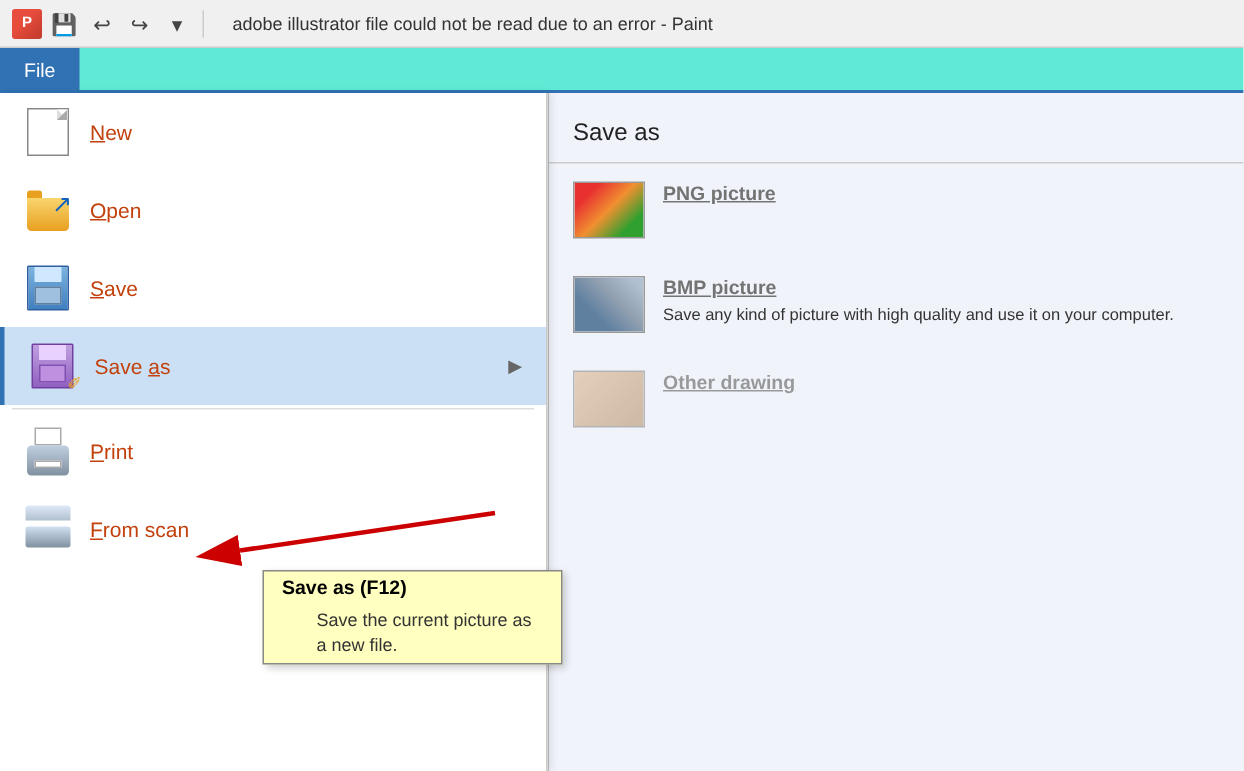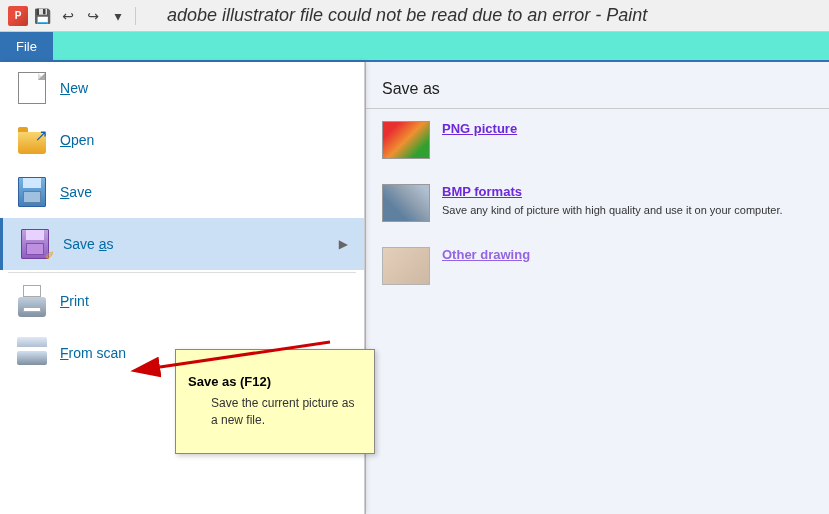--- a/index.html
+++ b/index.html
@@ -39,23 +39,22 @@
       border-radius: 2px;
       display: flex; align-items: center; justify-content: center;
       cursor: pointer; font-size: 14px; color: #444;
       background: transparent;
     }
     .tb-separator { width: 1px; height: 18px; background: #ccc; margin: 0 3px; }
     .titlebar-title {
       flex: 1;
       text-align: left;
       color: #333;
-      font-size: 18px;
-      margin-left: 24px;
-      font-style: italic;
+      font-size: 12px;
+      margin-left: 12px;
     }
 
     
     .ribbon {
       height: 30px;
       background: #5eead4;
       display: flex;
       align-items: stretch;
       border-bottom: 2px solid #3072b3;
     }
@@ -103,21 +102,21 @@
       background: #cce0f5;
     }
     .menu-item-icon {
       width: 32px;
       height: 32px;
       flex-shrink: 0;
       display: flex; align-items: center; justify-content: center;
     }
     .menu-item-label {
       font-size: 14px;
-      color: #0369a1;
+      color: #c2410c;
       text-decoration: none;
       text-align: center;
     }
     .menu-item-label u { text-decoration: underline; }
     .menu-item-arrow {
       margin-left: auto;
       color: #666;
       font-size: 12px;
     }
 
@@ -311,39 +310,39 @@
       background: linear-gradient(135deg, #4090c0 20%, #70b040 50%, #c0c060 80%);
     }
     .thumb-bmp {
       width: 100%; height: 100%;
       background: linear-gradient(45deg, #6080a0 30%, #90a0b0 60%, #b0c0d0 90%);
     }
     .submenu-text { flex: 1; }
     .submenu-title {
       font-size: 13px;
       font-weight: bold;
-      color: #6d28d9;
+      color: #737373;
       text-decoration: underline;
       margin-bottom: 4px;
     }
     .submenu-desc {
       font-size: 11px;
       color: #333;
       line-height: 1.4;
     }
 
     
     .tooltip {
       position: absolute;
-      bottom: 60px;
+      bottom: 71px;
       left: 175px;
       width: 200px;
       background: #ffffc0;
       border: 1px solid #888;
-      padding: 24px 12px;
+      padding: 3px 12px;
       z-index: 20;
       box-shadow: 2px 2px 5px rgba(0,0,0,0.2);
     }
     .tooltip-title {
       font-weight: bold;
       font-size: 13px;
       margin-bottom: 6px;
     }
     .tooltip-desc {
       font-size: 12px;
@@ -471,21 +470,21 @@
         <div class="submenu-title">PNG picture</div>
       </div>
     </div>
 
 
     <div class="submenu-item">
       <div class="submenu-thumb">
         <div class="thumb-bmp"></div>
       </div>
       <div class="submenu-text">
-        <div class="submenu-title">BMP formats</div>
+        <div class="submenu-title">BMP picture</div>
         <div class="submenu-desc">Save any kind of picture with high quality and use it on your computer.</div>
       </div>
     </div>
 
     <div class="submenu-item" style="opacity:0.7;">
       <div class="submenu-thumb">
         <div style="width:100%;height:100%;background: linear-gradient(135deg,#e0c0a0,#c0a080);"></div>
       </div>
       <div class="submenu-text">
         <div class="submenu-title">Other drawing</div>

